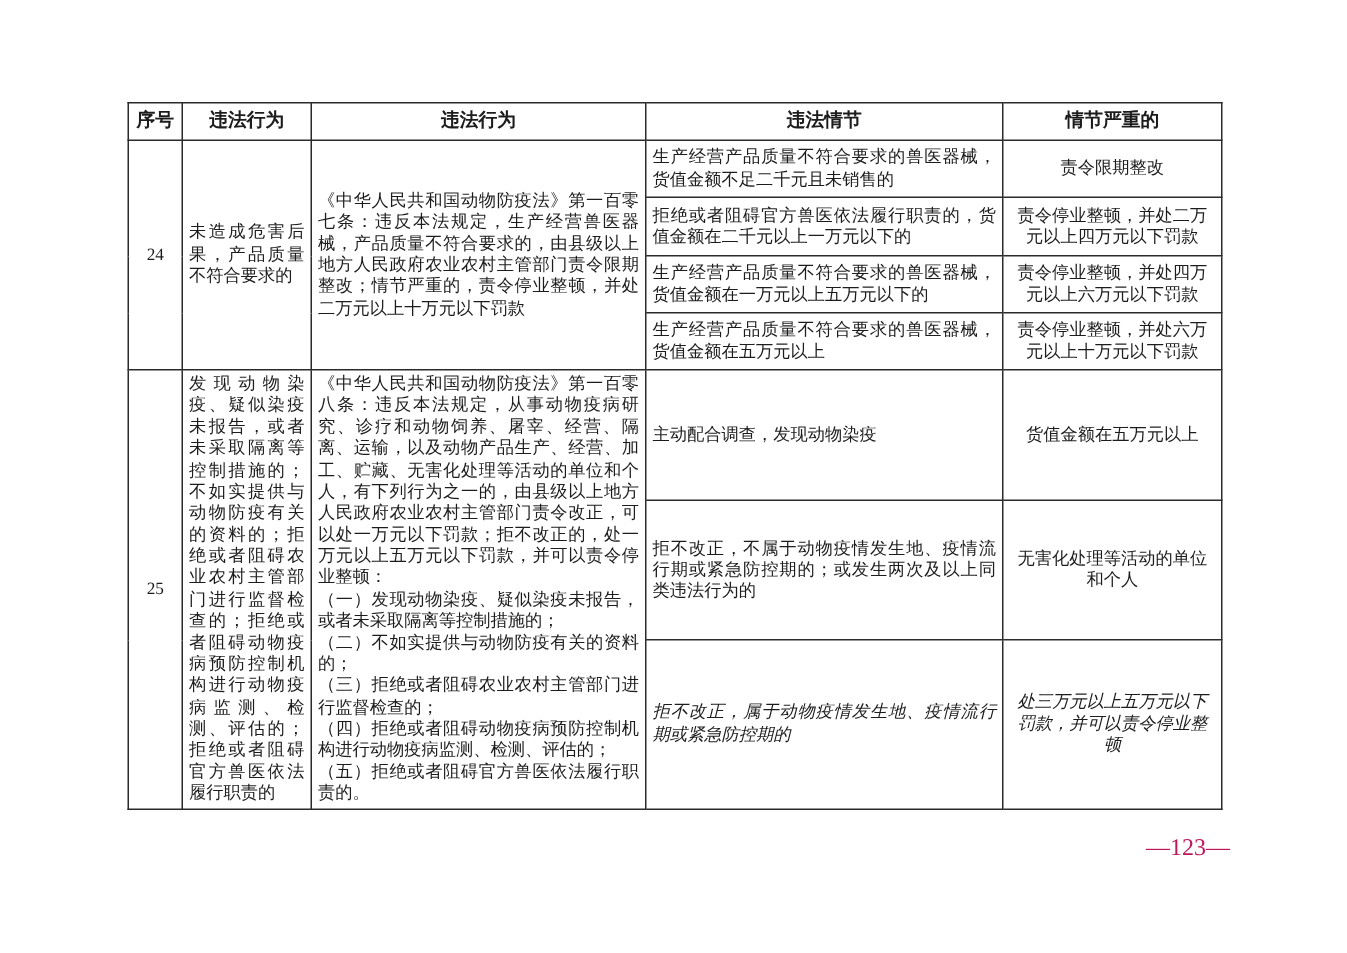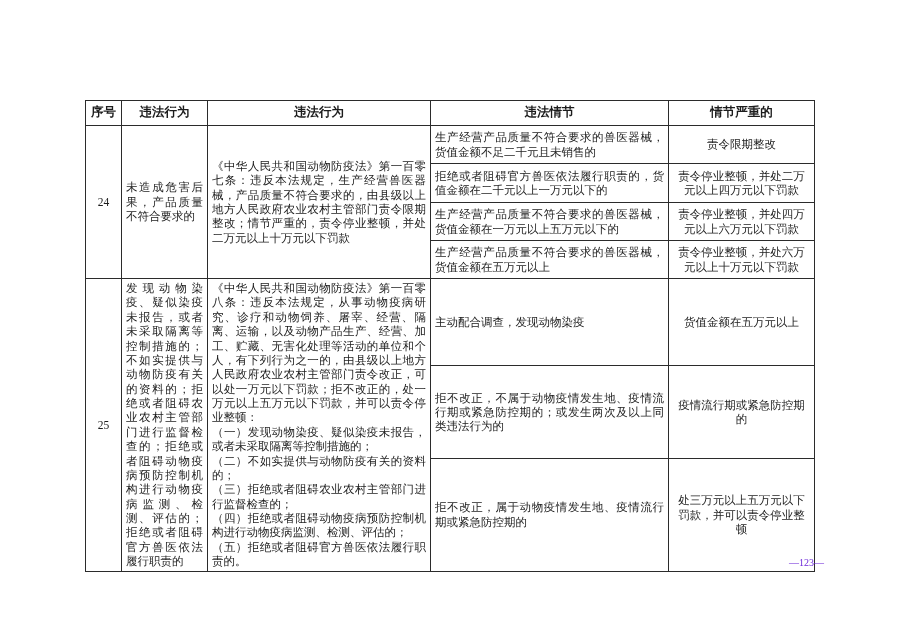--- a/index.html
+++ b/index.html
@@ -10,21 +10,21 @@
   body {
     width: 898px;
     height: 635px;
     position: relative;
     font-family: "Liberation Serif", "DejaVu Serif", serif;
     color: #1c1c1c;
   }
   .doc-table-wrap {
     position: absolute;
     left: 85px;
-    top: 100px;
+    top: 68px;
     width: 729px;
   }
   table.penalty-table {
     border-collapse: collapse;
     table-layout: fixed;
     width: 729px;
   }
   table.penalty-table th,
   table.penalty-table td {
     border: 1px solid #2b2b2b;
@@ -60,29 +60,29 @@
   td.standard-cell {
     text-align: center;
   }
   tr.h-header { height: 25px; }
   tr.h-r24-1 { height: 38px; }
   tr.h-r24-2 { height: 39px; }
   tr.h-r24-3 { height: 38px; }
   tr.h-r24-4 { height: 38px; }
   tr.h-r25-1 { height: 77px; }
   tr.h-r25-2 { height: 82px; }
-  tr.h-r25-3 { height: 99px; }
+  tr.h-r25-3 { height: 99px; font-style: italic; }
   .page-number {
     position: absolute;
     left: 760px;
     top: 557px;
     width: 64px;
-    text-align: right;
-    font-size: 10px;
-    color: #6d28d9;
+    text-align: center;
+    font-size: 16px;
+    color: #be185d;
   }
 </style>
 </head>
 <body>
 
 <div class="doc-table-wrap">
   <table class="penalty-table">
     <colgroup>
       <col style="width:36px">
       <col style="width:86px">
@@ -128,21 +128,21 @@
 （一）发现动物染疫、疑似染疫未报告，或者未采取隔离等控制措施的；
 （二）不如实提供与动物防疫有关的资料的；
 （三）拒绝或者阻碍农业农村主管部门进行监督检查的；
 （四）拒绝或者阻碍动物疫病预防控制机构进行动物疫病监测、检测、评估的；
 （五）拒绝或者阻碍官方兽医依法履行职责的。</td>
         <td class="circumstance-cell">主动配合调查，发现动物染疫</td>
         <td class="standard-cell">货值金额在五万元以上</td>
       </tr>
       <tr class="h-r25-2">
         <td class="circumstance-cell">拒不改正，不属于动物疫情发生地、疫情流行期或紧急防控期的；或发生两次及以上同类违法行为的</td>
-        <td class="standard-cell">疫情流行期或紧急防控期的</td>
+        <td class="standard-cell">无害化处理等活动的单位和个人</td>
       </tr>
       <tr class="h-r25-3">
         <td class="circumstance-cell">拒不改正，属于动物疫情发生地、疫情流行期或紧急防控期的</td>
         <td class="standard-cell">处三万元以上五万元以下罚款，并可以责令停业整顿</td>
       </tr>
     </tbody>
   </table>
 </div>
 
 <div class="page-number">—123—</div>

